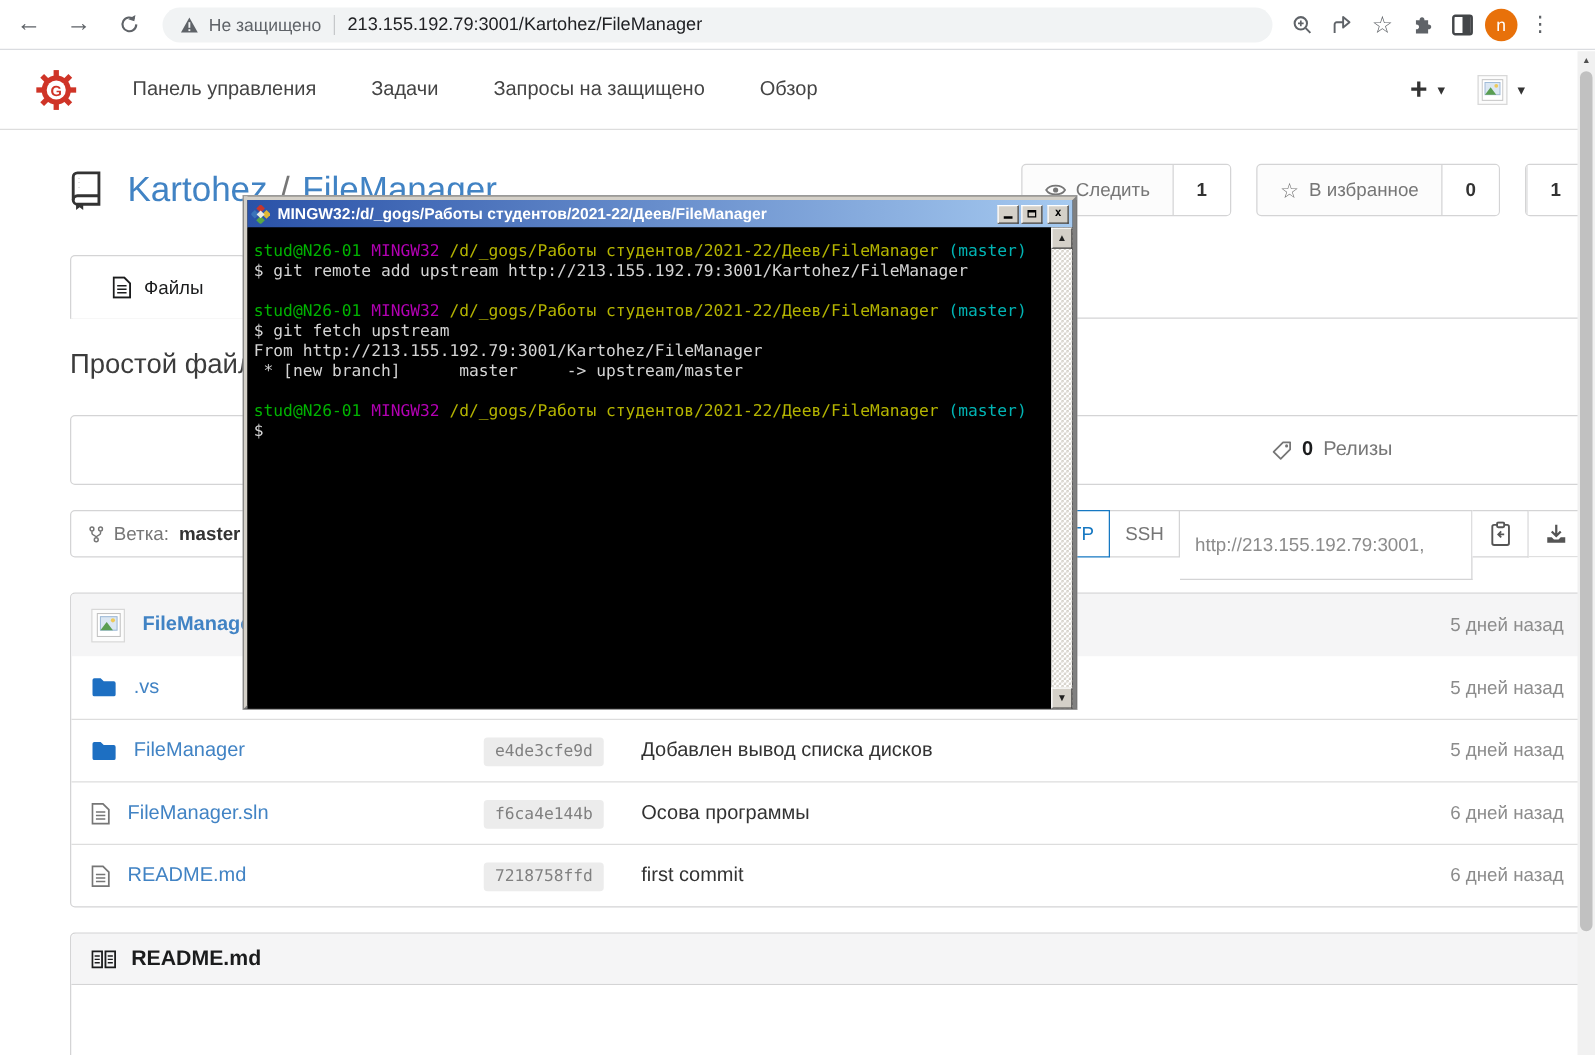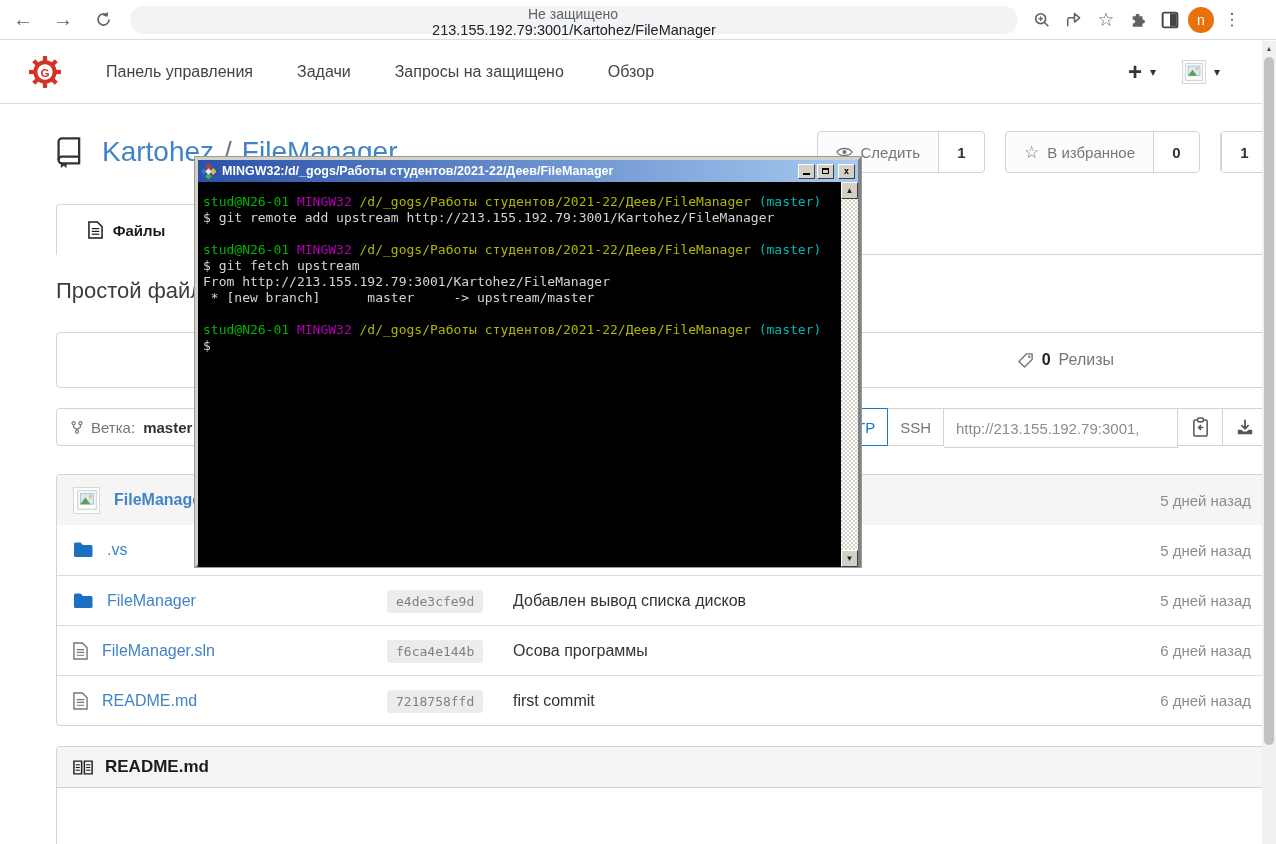--- a/index.html
+++ b/index.html
@@ -6,21 +6,21 @@
   html,body { width:1276px; height:844px; overflow:hidden; background:#fff;
     font-family:"Liberation Sans", sans-serif; position:relative; }
   svg { display:block; }
 
   
   .chrome-bar { position:absolute; left:0; top:0; width:1276px; height:40px;
     background:#fff; border-bottom:1px solid #dadce0; display:flex; align-items:center; }
   .nav-btn { width:34px; height:34px; display:flex; align-items:center; justify-content:center;
     color:#5f6368; font-size:20px; margin-left:6px; border-radius:50%; }
   .omnibox { margin-left:10px; width:888px; height:28px; background:#f1f3f4; border-radius:14px;
-    display:flex; align-items:center; padding:0 14px;flex-direction:column; }
+    display:flex; align-items:center; padding:0 14px; }
   .omnibox .sec-label { color:#5f6368; font-size:14px; margin:0 10px 0 8px; }
   .omnibox .divider { width:1px; height:16px; background:#c6c8ca; margin-right:10px; }
   .omnibox .url { color:#202124; font-size:14.5px; }
   .chrome-right { display:flex; align-items:center; margin-left:8px; }
   .chrome-right .ic { width:32px; height:32px; display:flex; align-items:center; justify-content:center; color:#5f6368; }
   .avatar-n { width:26px; height:26px; border-radius:50%; background:#e8710a; color:#fff;
     font-size:14px; display:flex; align-items:center; justify-content:center; margin:0 2px; }
   .dots { font-size:17px; color:#5f6368; }
   .star-glyph { font-size:19px; }
 
@@ -48,21 +48,21 @@
   .btn-group { display:flex; border:1px solid #d4d4d5; border-radius:4px; overflow:hidden; height:42px; background:#fcfcfc; }
   .btn-main { display:flex; align-items:center; gap:8px; padding:0 18px; color:#767676; font-size:15px; }
   .btn-count { display:flex; align-items:center; justify-content:center; min-width:46px;
     border-left:1px solid #d4d4d5; font-size:15px; font-weight:bold; color:#333; background:#fff; }
   .star-small { font-size:17px; line-height:1; }
 
   
   .tab-bar { top:204px; height:51px; border-bottom:1px solid #d4d4d5; }
   .tab-active { position:absolute; left:0; top:0; height:51px; width:141px; background:#fff;
     border:1px solid #d4d4d5; border-bottom:none; border-radius:4px 4px 0 0; display:flex;
-    align-items:center; justify-content:center; gap:10px; font-size:15px; font-weight:700; color:#1b1c1d; }
+    align-items:center; justify-content:center; gap:10px; font-size:15px; font-weight:400; color:#1b1c1d; }
 
   
   .repo-desc { top:278px; font-size:22px; color:#3c3c3c; }
 
   
   .stats-bar { top:332px; height:56px; border:1px solid #d4d4d5; border-radius:4px; display:flex; }
   .stat-seg { flex:1; display:flex; align-items:center; justify-content:center; gap:8px;
     color:#767676; font-size:16px; }
   .stat-seg b { color:#1b1c1d; }
   .hist-glyph { font-size:20px; line-height:1; }
@@ -70,21 +70,21 @@
   
   .branch-row { top:408px; height:38px; }
   .branch-btn { position:absolute; left:0; top:0; height:38px; display:flex; align-items:center; gap:8px;
     border:1px solid #d4d4d5; border-radius:4px; background:#fff; padding:0 14px; font-size:15px; color:#767676; }
   .branch-btn b { color:#333; }
   .clone-group { position:absolute; right:0; top:0; height:38px; display:flex; }
   .proto-btn { height:38px; display:flex; align-items:center; padding:0 12px; font-size:15px;
     border:1px solid #d4d4d5; background:#fff; color:#767676; }
   .proto-btn.active { border:1px solid #1678c2; color:#1678c2; border-radius:4px 0 0 4px; z-index:2; }
   .proto-btn.ssh { margin-left:-1px; }
-  .clone-url { height:40px; width:234px; border:1px solid #d4d4d5; border-left:none; padding:0 12px;
+  .clone-url { height:56px; width:234px; border:1px solid #d4d4d5; border-left:none; padding:0 12px;
     font-size:15px; color:#8c8c8c; outline:none; background:#fff; font-family:"Liberation Sans",sans-serif; }
   .icon-btn { height:38px; width:45px; display:flex; align-items:center; justify-content:center;
     border:1px solid #d4d4d5; border-left:none; background:#fff; }
   .icon-btn.last { border-radius:0 4px 4px 0; }
 
   
   .file-table { top:474px; border:1px solid #d4d4d5; border-radius:4px; overflow:hidden; background:#fff; }
   .frow { height:50px; display:flex; align-items:center; border-top:1px solid #ddd; font-size:16px; }
   .frow:first-child { border-top:none; }
   .frow.head { background:#f5f5f6; }

